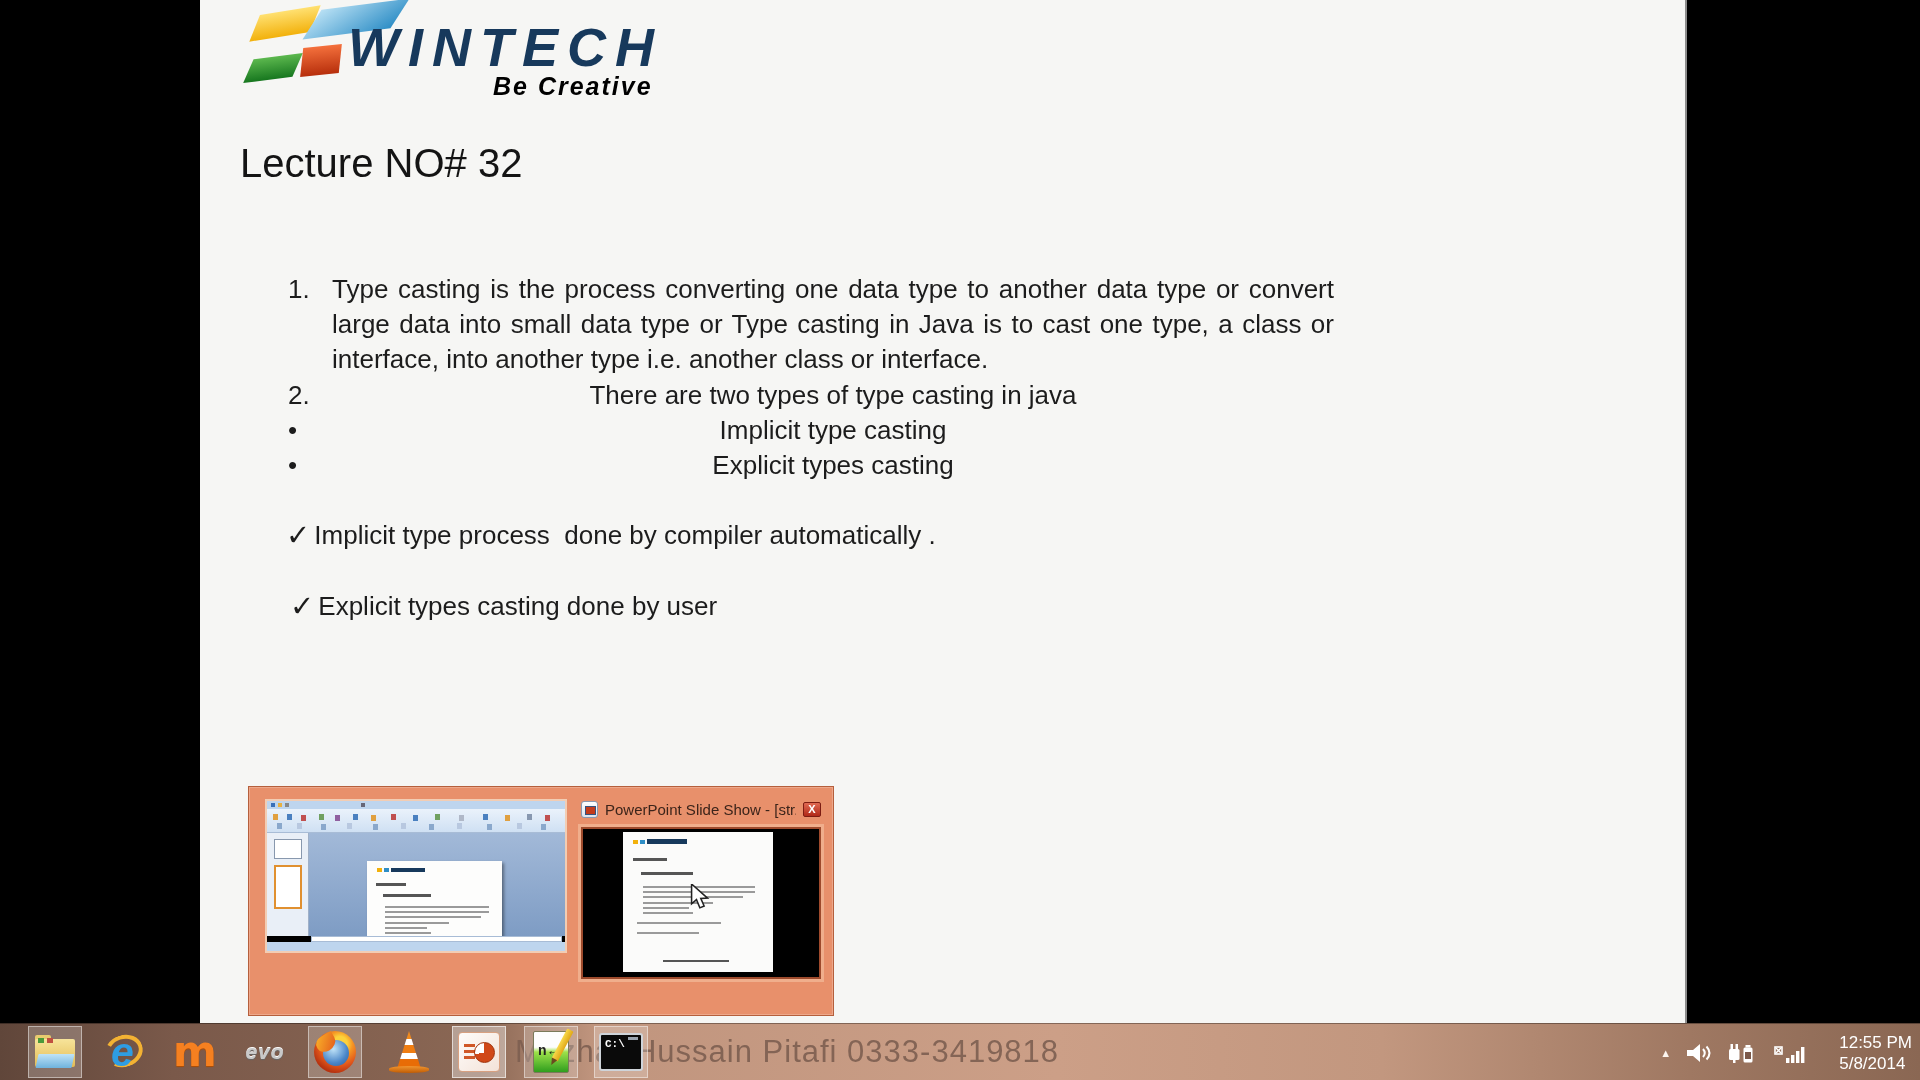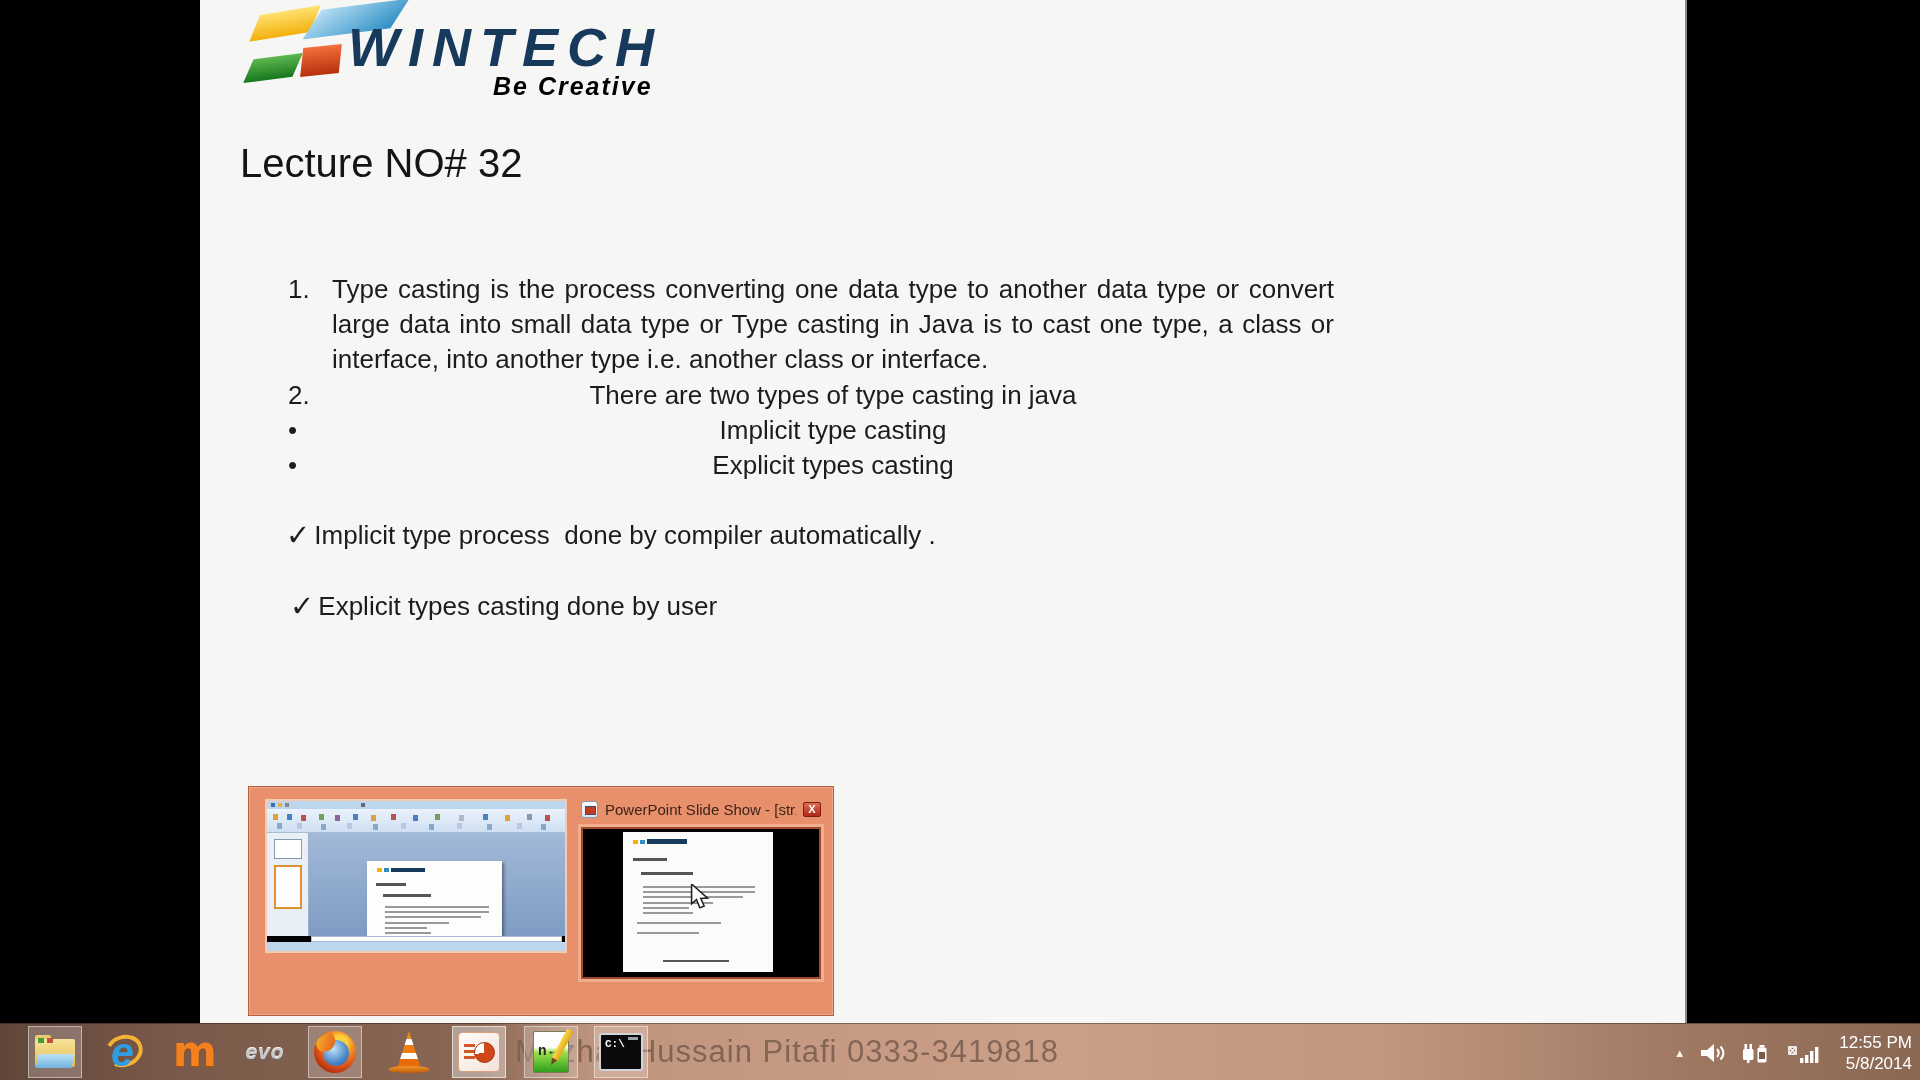--- a/index.html
+++ b/index.html
@@ -133,21 +133,21 @@
   .ic-notepad .pencil::after { content:""; position:absolute; left:0; bottom:-6px; border-left:3.5px solid transparent; border-right:3.5px solid transparent; border-top:7px solid #6b4a20; }
 
   .ic-cmd { position:relative; width:44px; height:38px; background:#0a0a0a; border:2px solid #cfd4da; border-radius:3px; color:#fff; }
   .ic-cmd .prompt { position:absolute; left:4px; top:3px; font-size:11px; font-weight:bold; font-family:"Liberation Mono", monospace; }
   .ic-cmd .bar { position:absolute; right:3px; top:2px; width:10px; height:3px; background:#9aa4b0; }
 
   
   #tray { position:absolute; right:8px; top:0; height:57px; display:flex; align-items:center; gap:14px; z-index:2; color:#fff; }
   .tray-ic { display:flex; align-items:center; justify-content:center; }
   .chevron { font-size:11px; color:#fdf6f0; }
-  #clock { text-align:right; font-size:17px; line-height:21px; color:#fff; margin-left:4px; }
+  #clock { font-size:17px; line-height:21px; color:#fff; margin-left:18px; }
 </style>
 </head>
 <body>
 
 <div id="screen">
 
   <div id="slide">
 
     <div class="logo">
       <div class="pin pin-yellow"></div>

